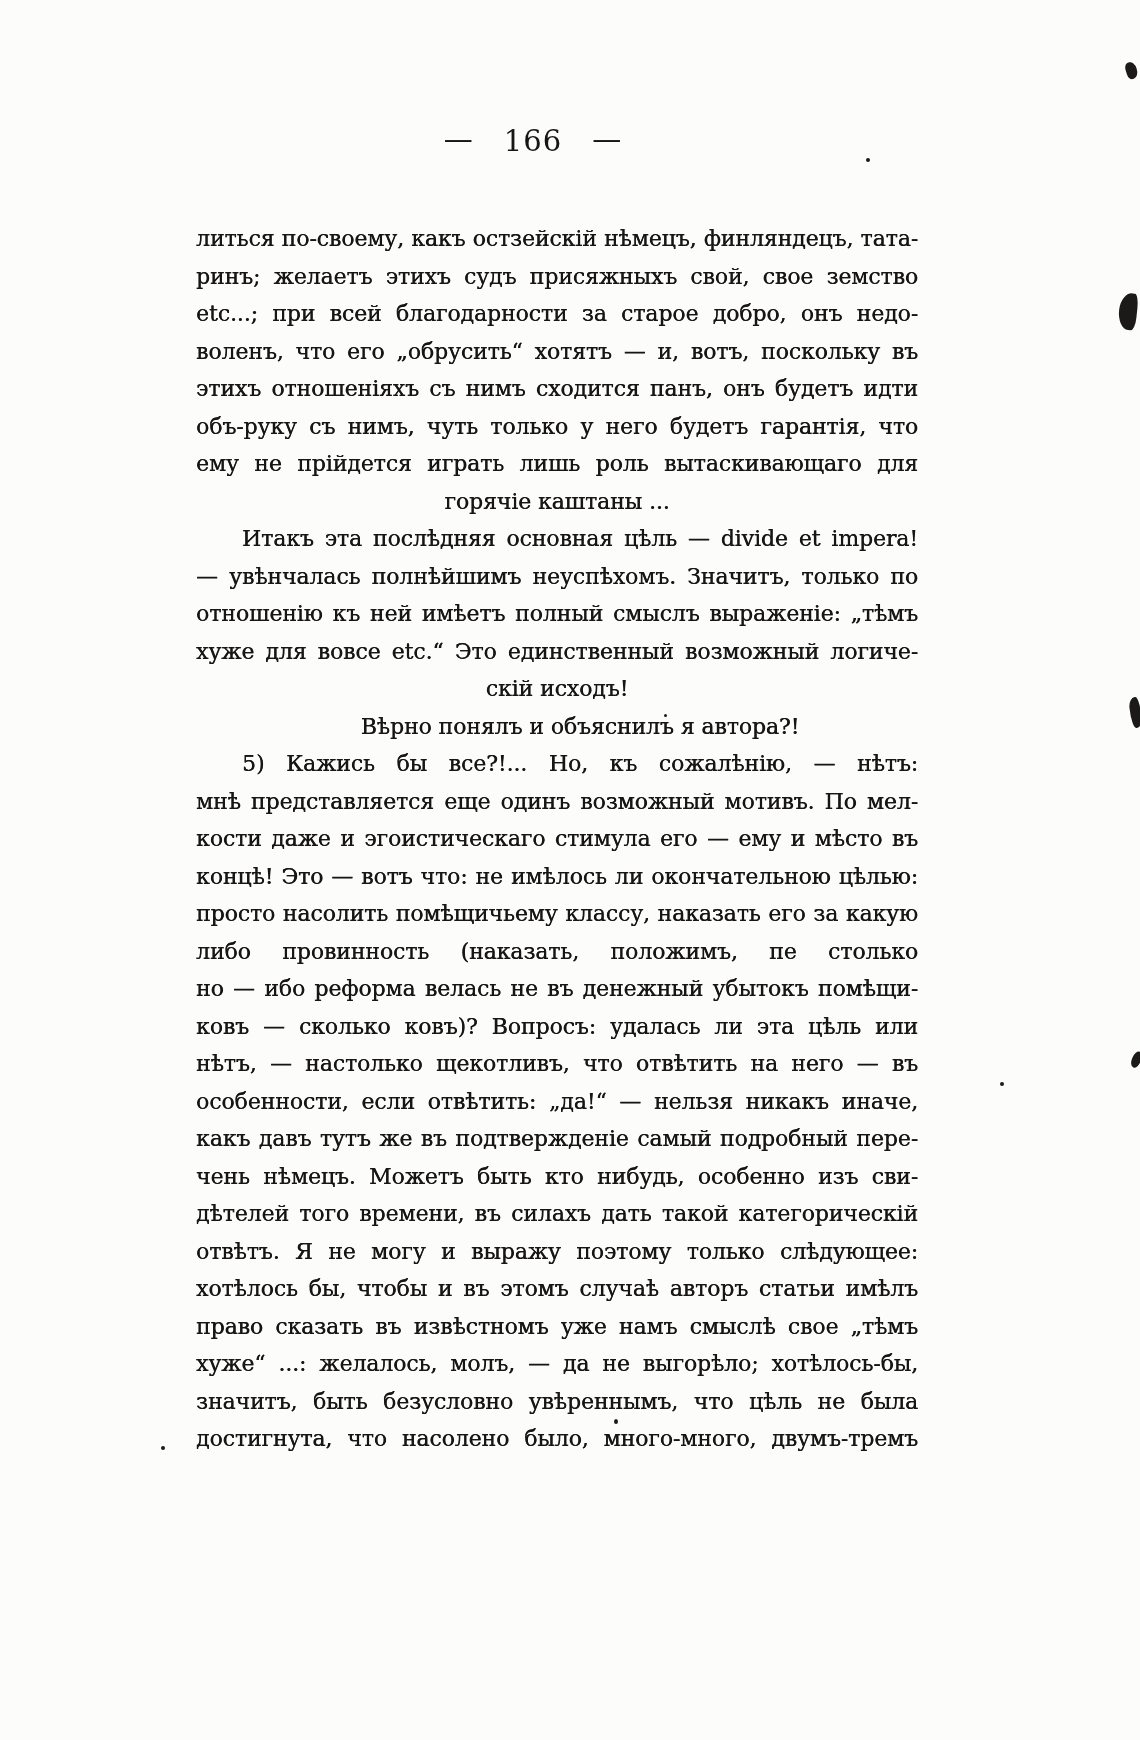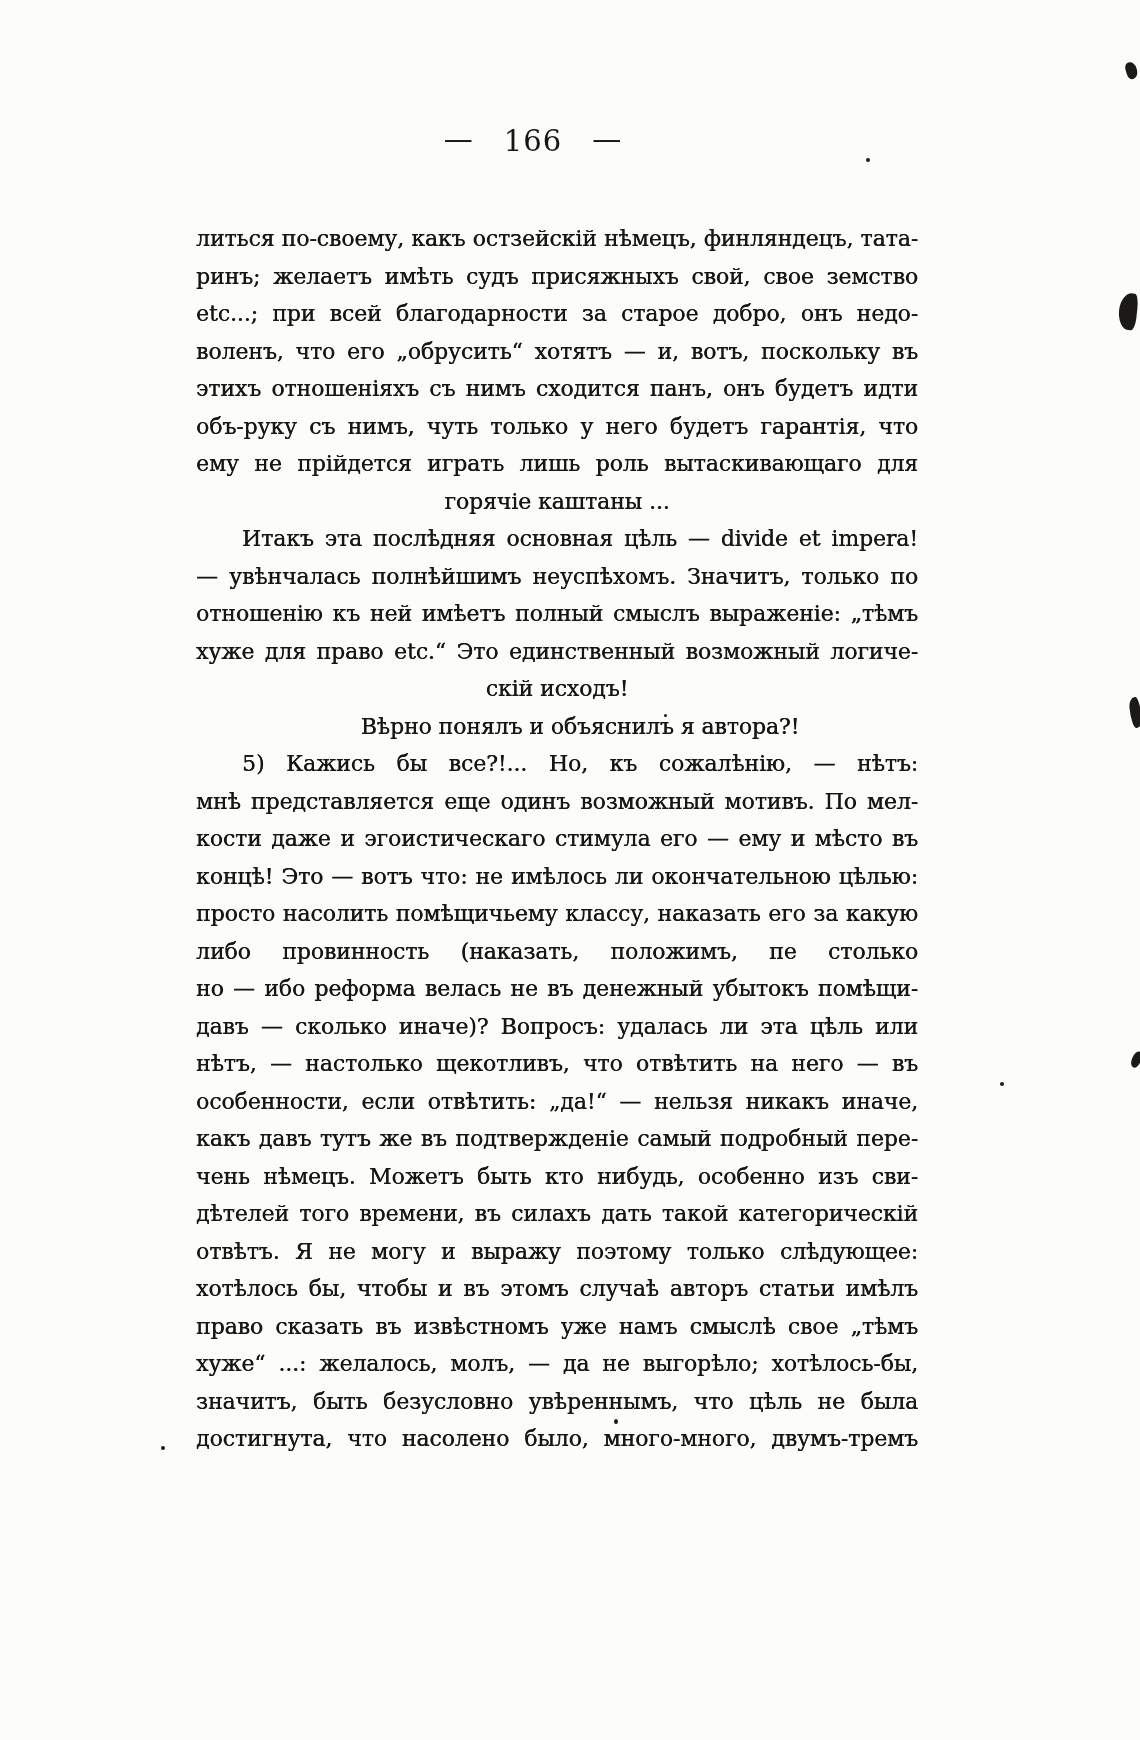--- a/index.html
+++ b/index.html
@@ -57,41 +57,41 @@
 
 <div class="page">
   <div class="header">
     <span class="dash">—</span>
     <span>166</span>
     <span class="dash">—</span>
   </div>
 
   <div class="text-block">
       <div class="line just"><span>литься по-своему, какъ остзейскій нѣмецъ, финляндецъ, тата-</span></div>
-      <div class="line just"><span>ринъ; желаетъ имѣть судъ присяжныхъ свой, свое земство</span></div>
+      <div class="line just"><span>ринъ; желаетъ этихъ судъ присяжныхъ свой, свое земство</span></div>
       <div class="line just"><span>etc...; при всей благодарности за старое добро, онъ недо-</span></div>
       <div class="line just"><span>воленъ, что его „обрусить“ хотятъ — и, вотъ, поскольку въ</span></div>
       <div class="line just"><span>этихъ отношеніяхъ съ нимъ сходится панъ, онъ будетъ идти</span></div>
       <div class="line just"><span>объ-руку съ нимъ, чуть только у него будетъ гарантія, что</span></div>
       <div class="line just"><span>ему не прійдется играть лишь роль вытаскивающаго для пана</span></div>
       <div class="line"><span>горячіе каштаны ...</span></div>
       <div class="line just ind"><span>Итакъ эта послѣдняя основная цѣль — divide et impera!</span></div>
       <div class="line just"><span>— увѣнчалась полнѣйшимъ неуспѣхомъ. Значитъ, только по</span></div>
       <div class="line just"><span>отношенію къ ней имѣетъ полный смыслъ выраженіе: „</span><span class="it">тѣмъ</span></div>
-      <div class="line just"><span class="it">хуже для право </span><span>etc.“ Это единственный возможный логиче-</span></div>
+      <div class="line just"><span class="it">хуже для вовсе </span><span>etc.“ Это единственный возможный логиче-</span></div>
       <div class="line"><span>скій исходъ!</span></div>
       <div class="line ind"><span>Вѣрно понялъ и объяснилъ я автора?!</span></div>
       <div class="line just ind"><span>5) Кажись бы все?!... Но, къ сожалѣнію, — нѣтъ:</span></div>
       <div class="line just"><span>мнѣ представляется еще одинъ возможный мотивъ. По мел-</span></div>
       <div class="line just"><span>кости даже и эгоистическаго стимула его — ему и мѣсто въ</span></div>
       <div class="line just"><span>концѣ! Это — вотъ что: не имѣлось ли окончательною цѣлью:</span></div>
       <div class="line just"><span class="it">просто насолить помѣщичьему классу, наказать его за какую</span></div>
       <div class="line just"><span class="it">либо провинность </span><span>(наказать, положимъ, пе столько матерьяль-</span></div>
       <div class="line just"><span>но — ибо реформа велась не въ денежный убытокъ помѣщи-</span></div>
-      <div class="line just"><span>давъ — сколько иначе)? Вопросъ: удалась ли эта цѣль или</span></div>
+      <div class="line just"><span>ковъ — сколько ковъ)? Вопросъ: удалась ли эта цѣль или</span></div>
       <div class="line just"><span>нѣтъ, — настолько щекотливъ, что отвѣтить на него — въ</span></div>
       <div class="line just"><span>особенности, если отвѣтить: „да!“ — нельзя никакъ иначе,</span></div>
       <div class="line just"><span>какъ давъ тутъ же въ подтвержденіе самый подробный пере-</span></div>
       <div class="line just"><span>чень нѣмецъ. Можетъ быть кто нибудь, особенно изъ сви-</span></div>
       <div class="line just"><span>дѣтелей того времени, въ силахъ дать такой категорическій</span></div>
       <div class="line just"><span>отвѣтъ. Я не могу и выражу поэтому только слѣдующее:</span></div>
       <div class="line just"><span>хотѣлось бы, чтобы и въ этомъ случаѣ авторъ статьи имѣлъ</span></div>
       <div class="line just"><span>право сказать въ извѣстномъ уже намъ смыслѣ свое „тѣмъ</span></div>
       <div class="line just"><span>хуже“ ...: желалось, молъ, — да не выгорѣло; хотѣлось-бы,</span></div>
       <div class="line just"><span>значитъ, быть безусловно увѣреннымъ, что цѣль не была вовсе</span></div>

